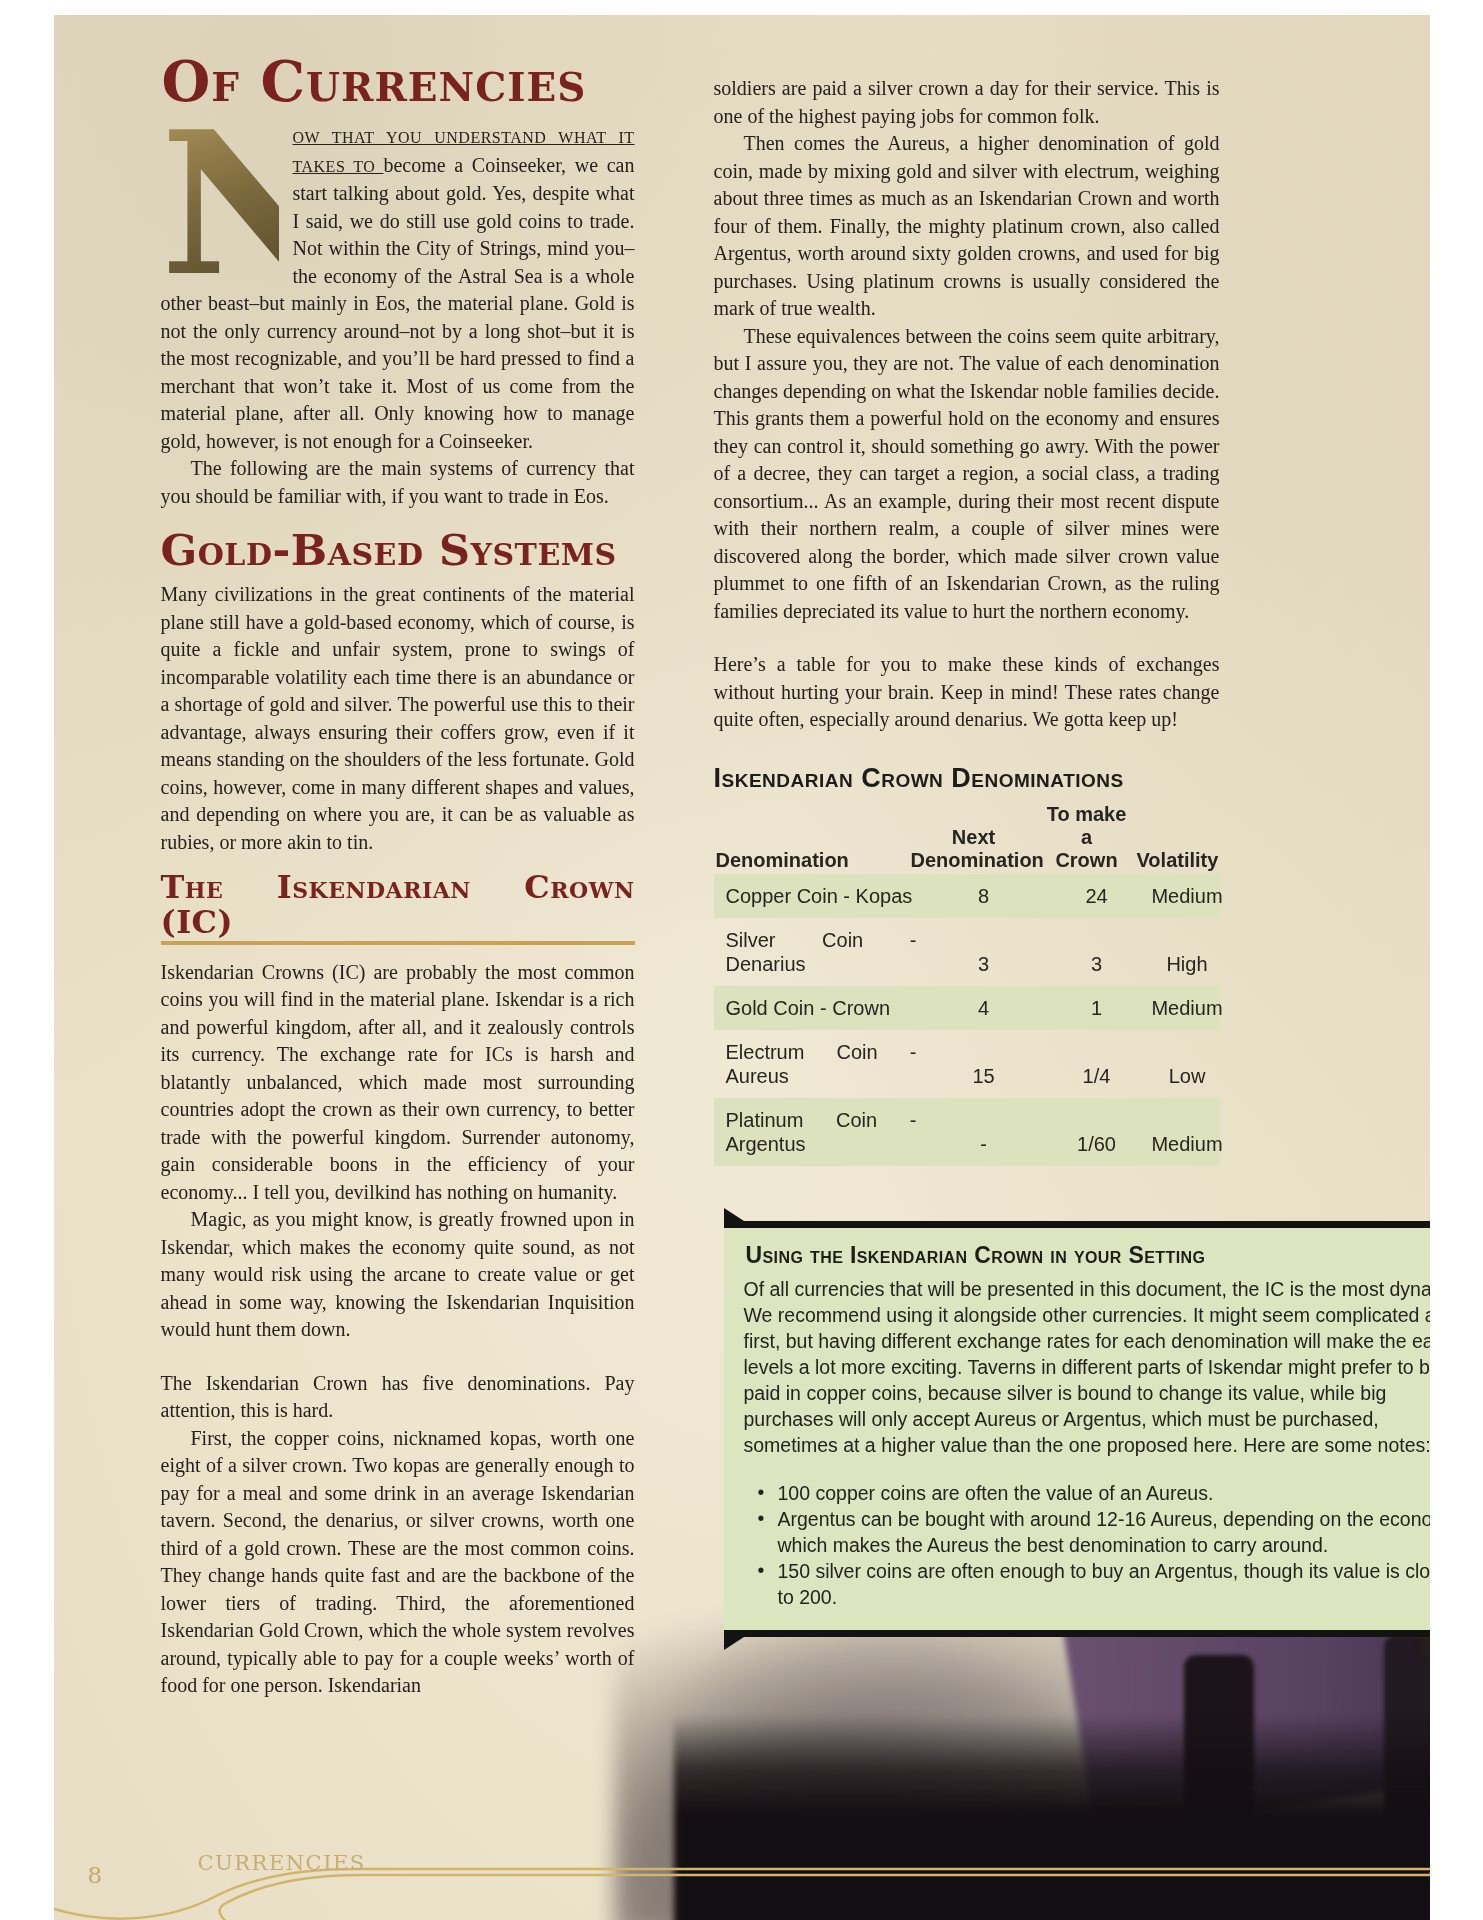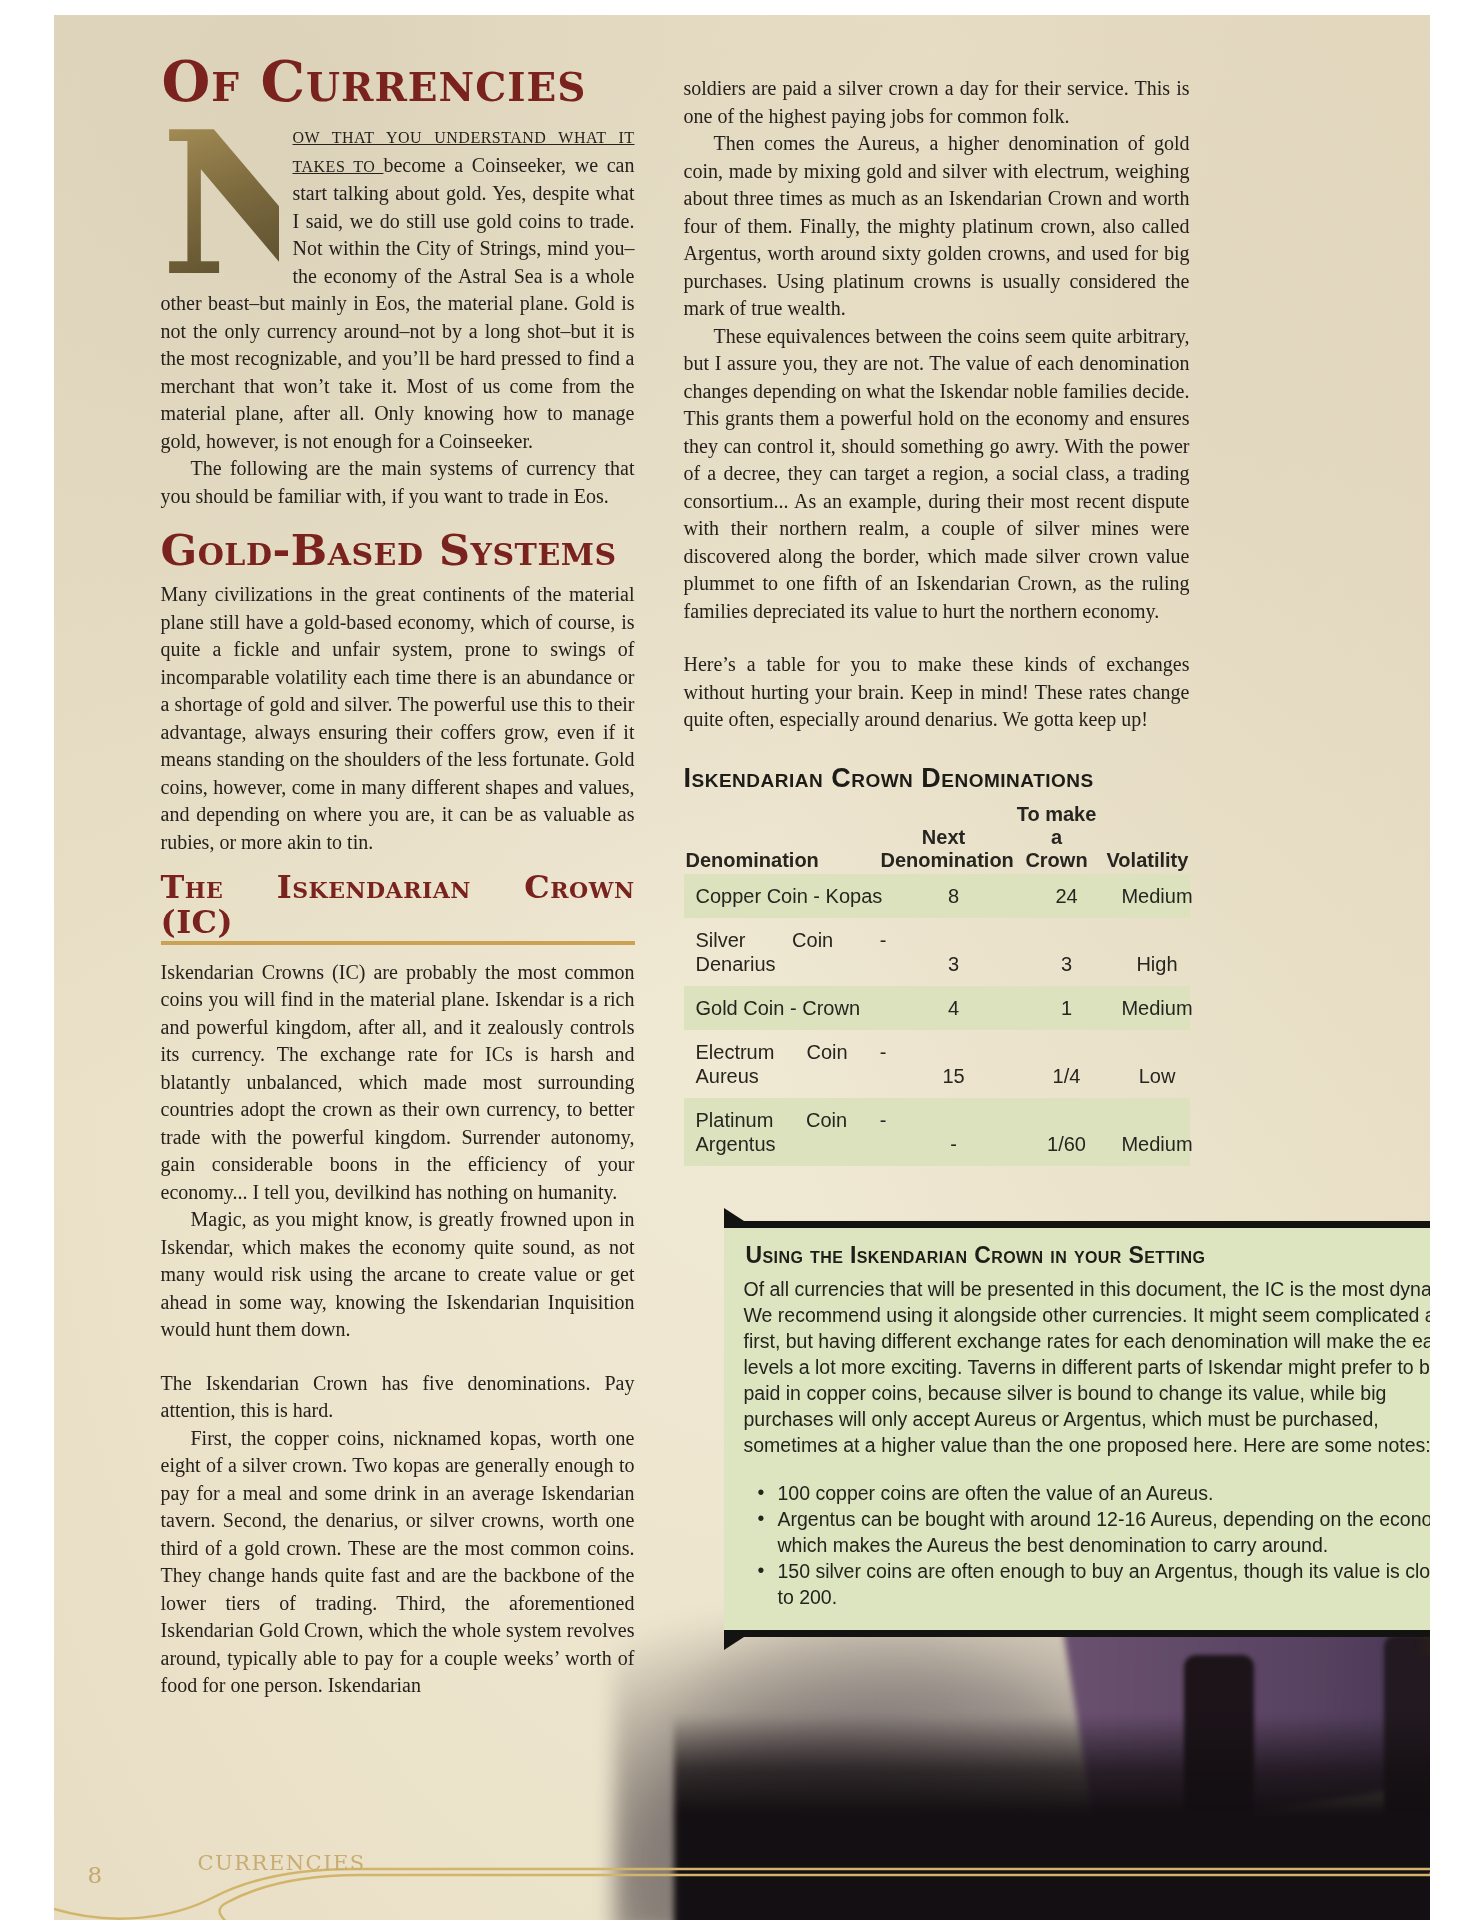--- a/index.html
+++ b/index.html
@@ -35,21 +35,21 @@
     font-family:"DejaVu Serif", serif;
     font-variant:small-caps;font-weight:700;
     font-size:32px;line-height:1.1;
     color:#7a231e;margin:14px 0 14px 0;
     border-bottom:4px solid #c9a253;
     letter-spacing:0.5px;
   }
   
   .col{position:absolute;text-align:justify;font-size:20px;line-height:27.5px;}
   .col-left{left:107px;top:108px;width:474px;}
-  .col-right{left:630px;top:60px;width:506px;}
+  .col-right{left:660px;top:60px;width:506px;}
   .col p{margin:0;}
   .col p.ind{text-indent:30px;}
   .col p.gap{margin-top:26px;}
   .lead-sc{font-size:0.8em;letter-spacing:0.5px;text-decoration:underline;}
   .dropcap{
     float:left;
     width:118px;height:160px;
     margin:6px 14px 0 0;
     font-family:"DejaVu Serif", serif;
     font-weight:700;

